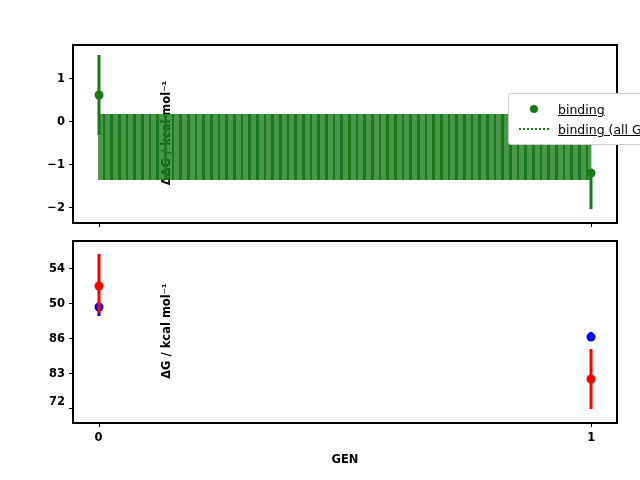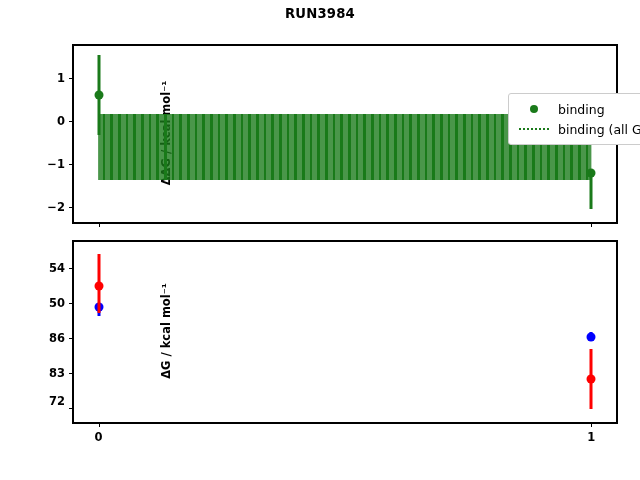--- a/index.html
+++ b/index.html
@@ -151,29 +151,29 @@
   .legend-dotted {
     width: 30px; height: 0;
     border-top: 2px dotted #1a7a1a;
     display: block;
   }
   .legend-label {
     font-size: 12.5px;
     color: #000000;
     white-space: nowrap;
     padding-left: 7px;
+    text-decoration: underline;
   }
   #legend-top    { left: 434px; top: 47px; }
 </style>
 </head>
 <body>
 
 <div id="figure">
 
-  <div id="fig-title">RUN3984</div>
 
   <div class="axes" id="axes-top">
 
     <div class="ylabel" id="ylabel-top">ΔΔG / kcal mol⁻¹</div>
 
     <div id="top-yticks">
         <div class="ytick" style="top: 32.1951px;"></div>
         <div class="yticklabel" style="top: 32.1951px;">1</div>
         <div class="ytick" style="top: 75.122px;"></div>
         <div class="yticklabel" style="top: 75.122px;">0</div>
@@ -668,14 +668,15 @@
         <div class="errbar" style="left: 517.364px; top: 90.1748px; height: 9.08738px; background: rgb(0, 0, 255);"></div>
         <div class="marker" style="left: 517.364px; top: 95.068px; width: 9px; height: 9px; background: rgb(0, 0, 255);"></div>
         <div class="errbar" style="left: 24.6364px; top: 12.233px; height: 58.3689px; background: rgb(255, 0, 0);"></div>
         <div class="marker" style="left: 24.6364px; top: 44.3883px; width: 9px; height: 9px; background: rgb(255, 0, 0);"></div>
         <div class="errbar" style="left: 517.364px; top: 107.301px; height: 59.767px; background: rgb(255, 0, 0);"></div>
         <div class="marker" style="left: 517.364px; top: 137.01px; width: 9px; height: 9px; background: rgb(255, 0, 0);"></div>
       </div>
 
   </div>
 
+  <div id="xlabel">GEN</div>
 
 </div>
 
 </body></html>

